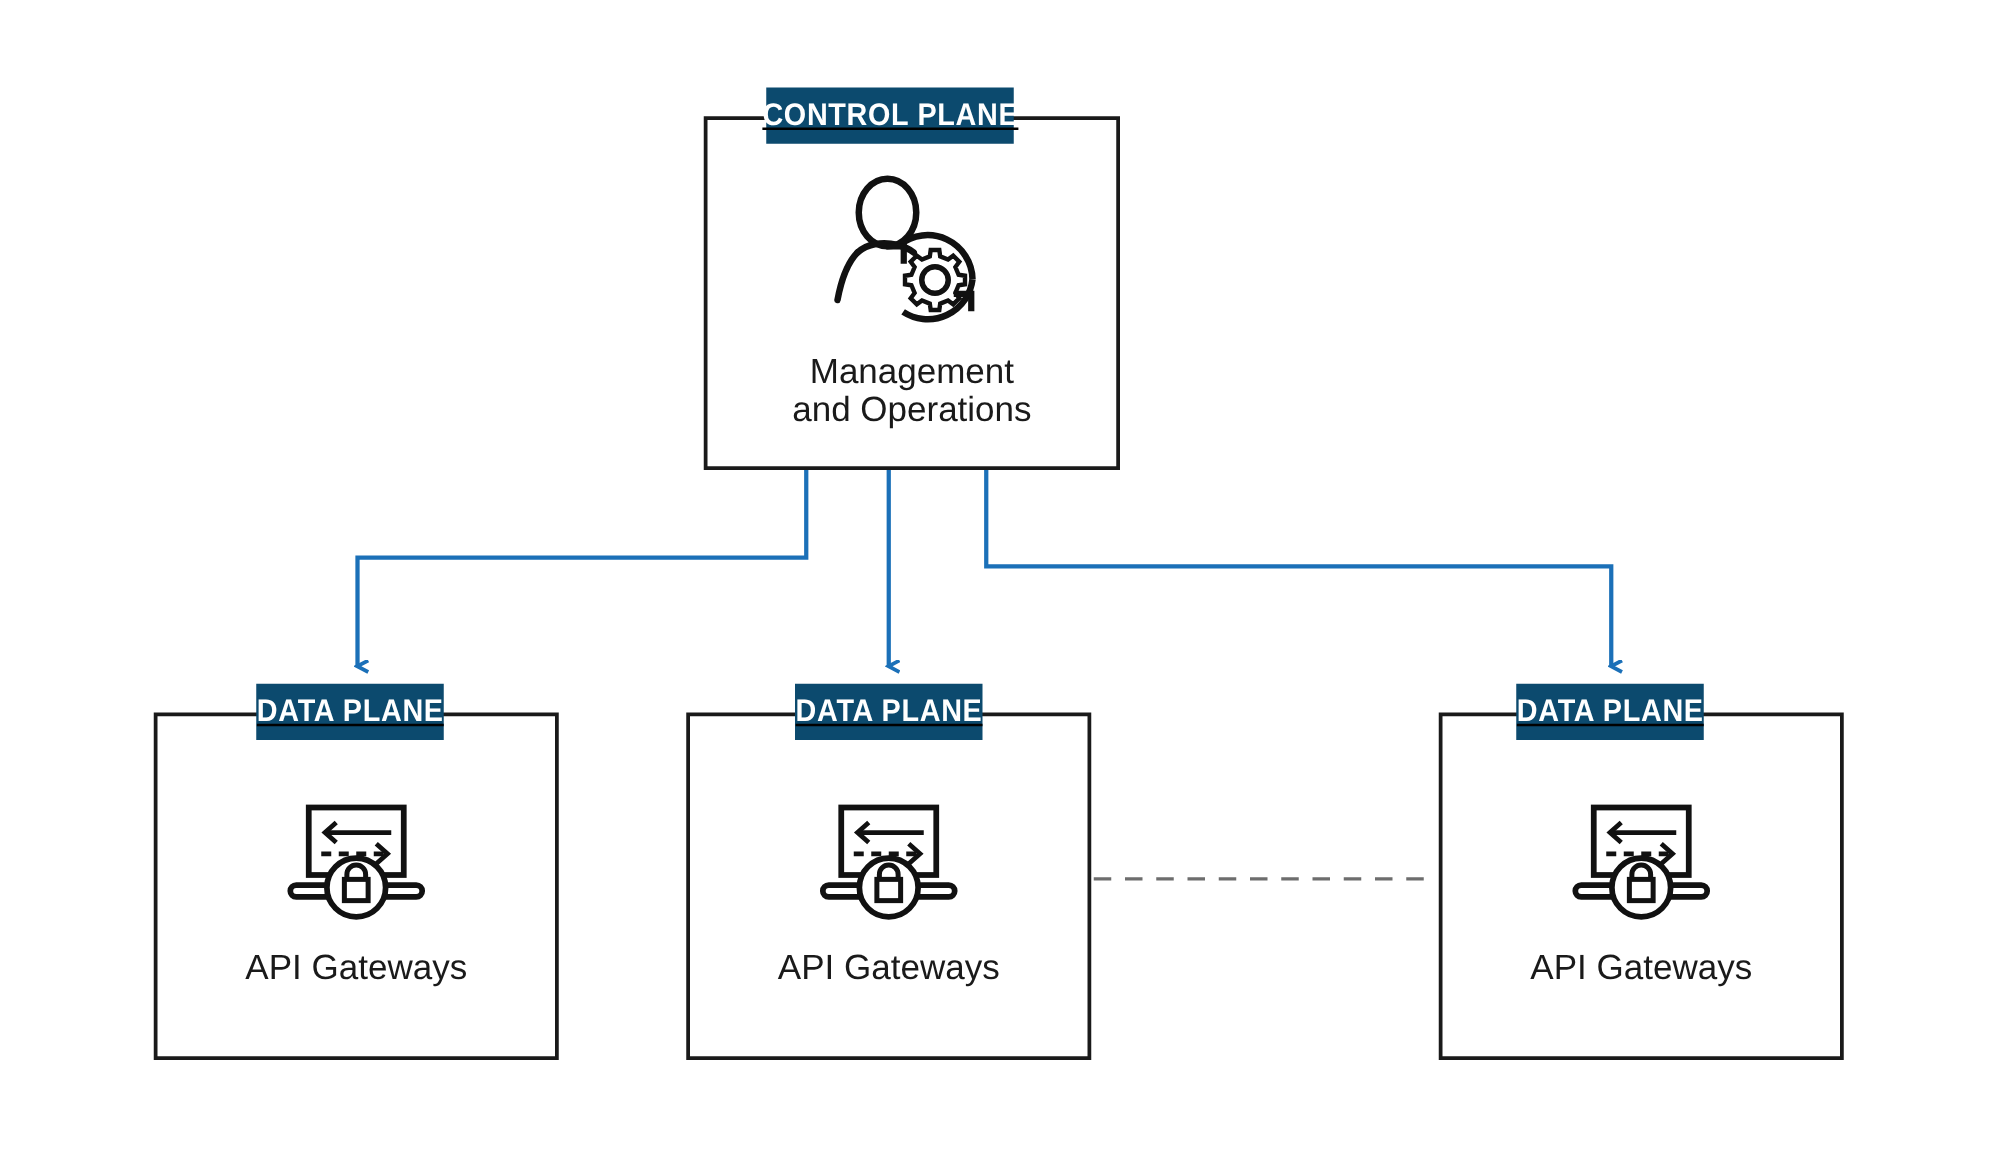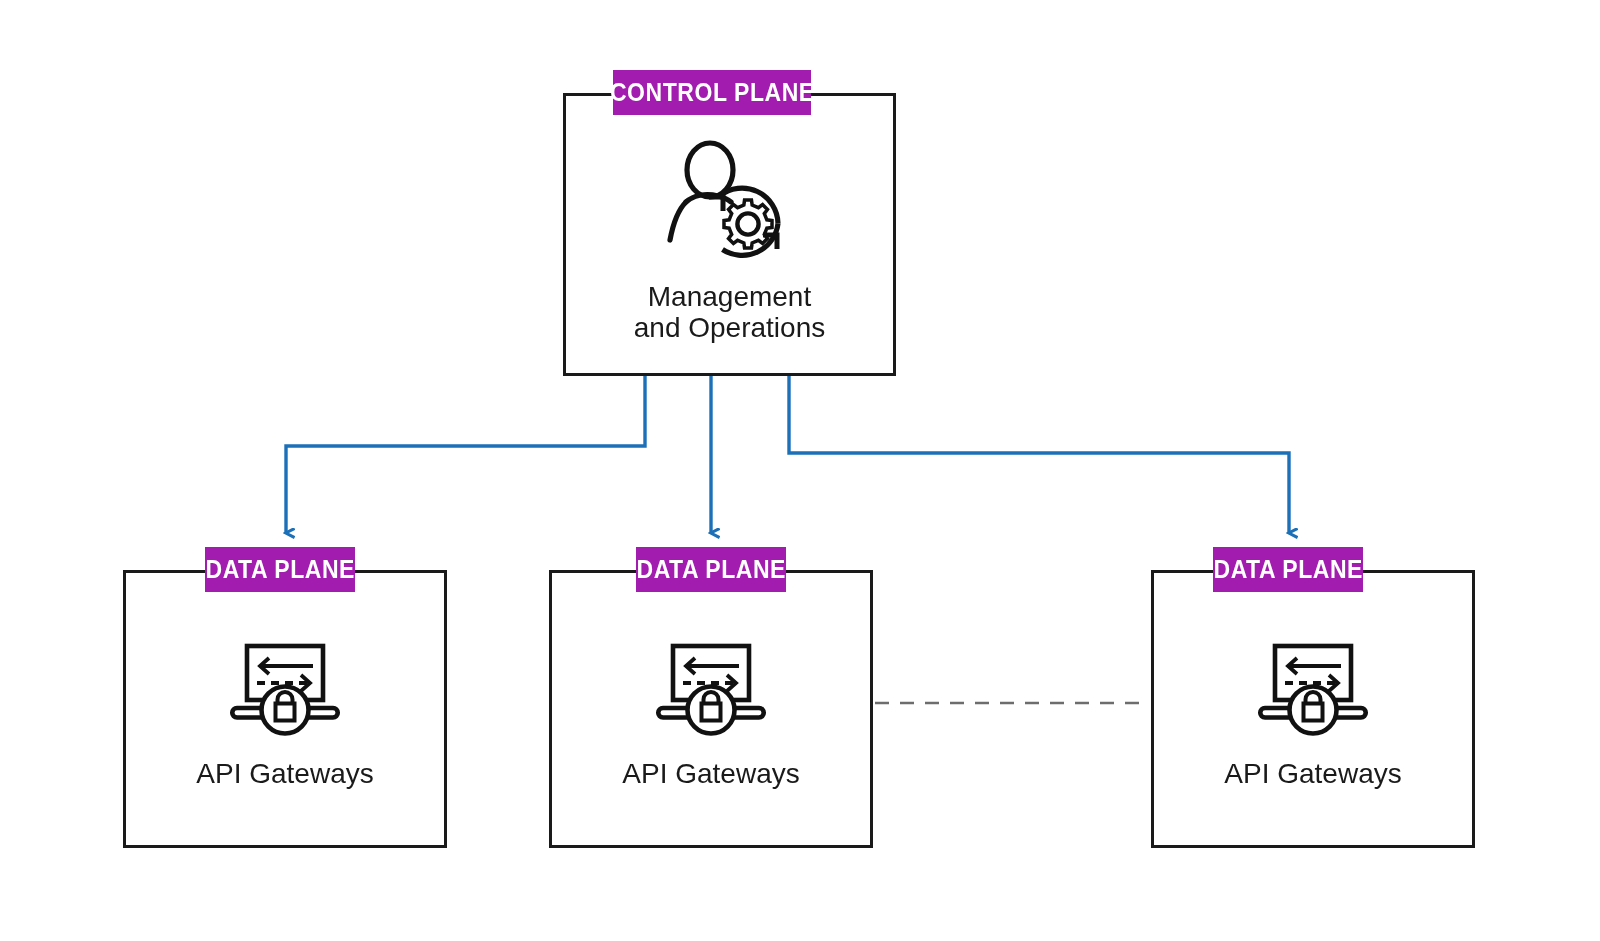--- a/index.html
+++ b/index.html
@@ -31,24 +31,25 @@
 
   
   .plane-box {
     position: absolute;
     box-sizing: border-box;
     border: 3px solid #1a1a1a;
     background: transparent;
   }
   .banner-wrap {
     position: absolute;
-    background: #a21caf;
+    background: #0c4a6e;
     display: flex;
     align-items: center;
     justify-content: center;
+    text-decoration: underline;
   }
   .banner-text {
     color: #ffffff;
     font-family: "Liberation Sans Narrow", "Liberation Sans", sans-serif;
     font-weight: 700;
     letter-spacing: 0.6px;
     white-space: nowrap;
     transform: scaleX(0.92);
   }
 

